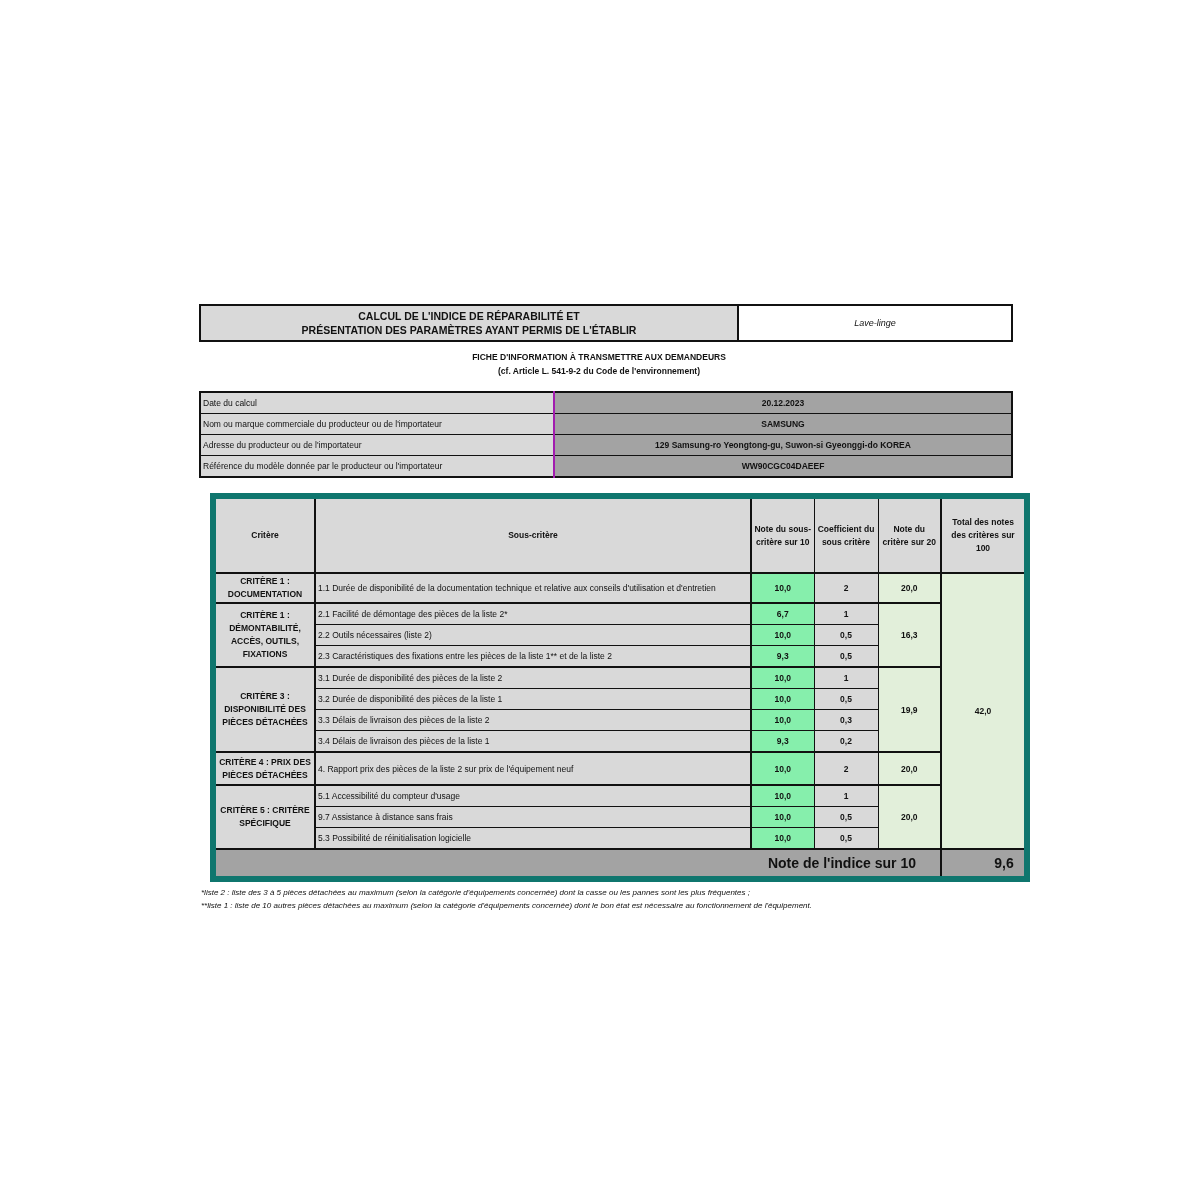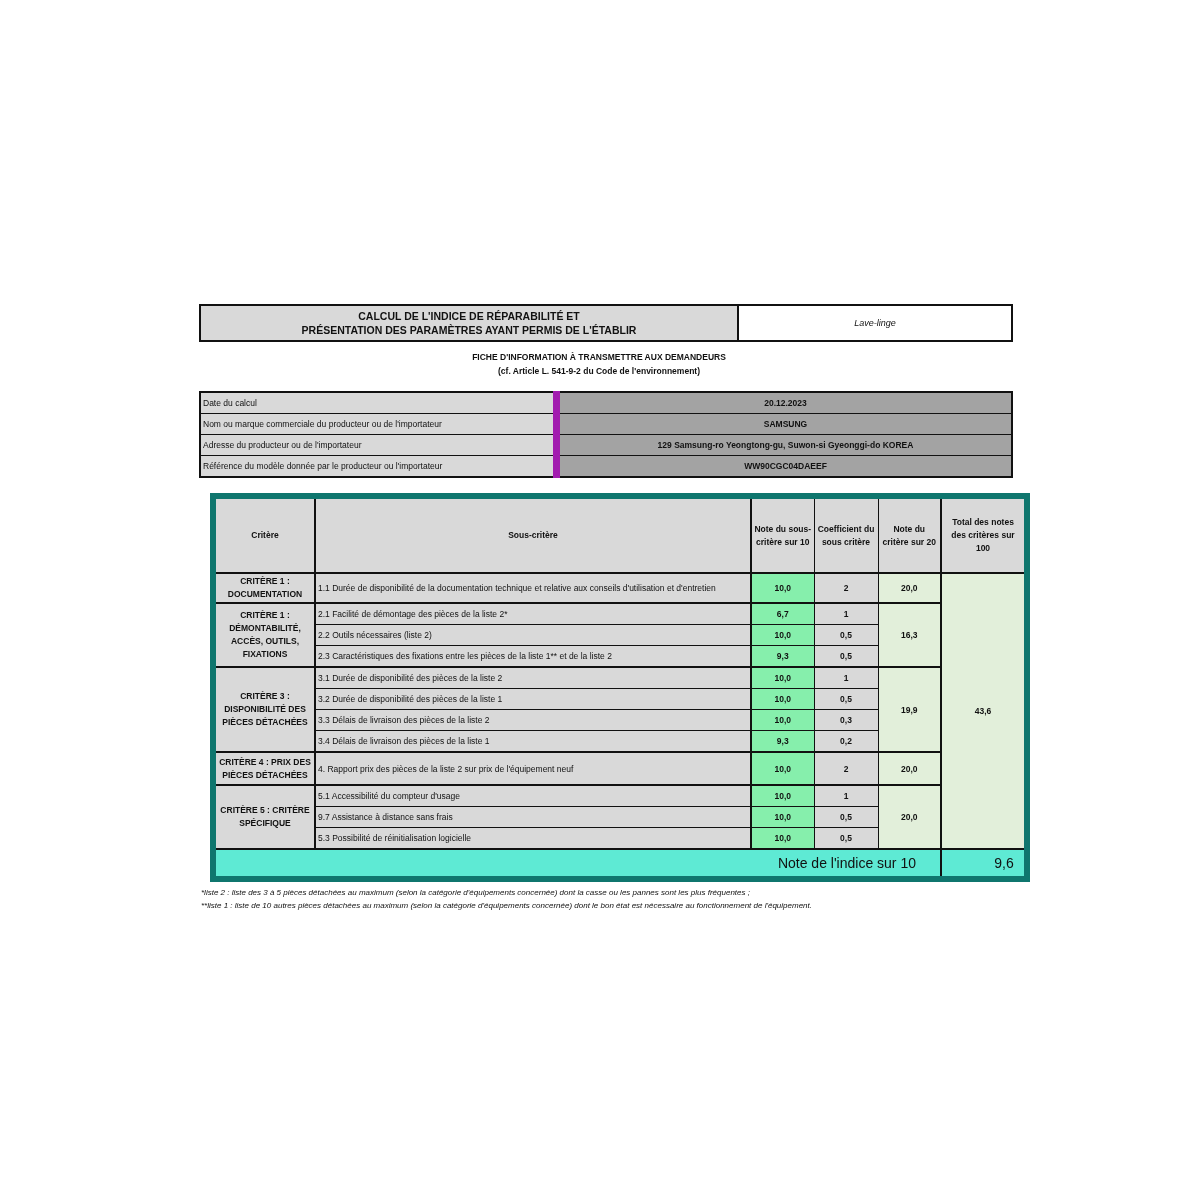--- a/index.html
+++ b/index.html
@@ -10,34 +10,34 @@
   .title-left { width:536px; background:#d9d9d9; border-right:2px solid #111; display:flex; flex-direction:column; justify-content:center; align-items:center; font-weight:bold; font-size:10.5px; line-height:14px; }
   .title-right { flex:1; display:flex; align-items:center; justify-content:center; font-style:italic; font-size:9px; }
   .subtitle { left:199px; top:351px; width:800px; text-align:center; font-weight:bold; font-size:8.5px; line-height:13.5px; }
   
   table { border-collapse:collapse; }
   .info { left:199px; top:391px; width:814px; }
   .info td { height:20px; border:1px solid #111; font-size:8.5px; padding:0 2px; }
   .info td.lbl { background:#d9d9d9; width:348px; }
   .info td.val { background:#a3a3a3; text-align:center; font-weight:bold; }
   .info { border:2px solid #111; }
-  .info tr td.lbl { border-right:7px solid #a21caf; }
+  .info tr td.lbl { border-right:2px solid #a21caf; }
   
   .main { left:210px; top:493px; width:814px; border:6px solid #0f766e; table-layout:fixed; }
   .main td, .main th { border:1px solid #111; font-size:8.5px; padding:0 2px; }
   .main th { background:#d9d9d9; font-weight:bold; text-align:center; height:73px; line-height:13px; }
   .crit { background:#d9d9d9; font-weight:bold; text-align:center; line-height:13px; border-right:2px solid #111 !important; }
   .sub { background:#d9d9d9; text-align:left; }
   .note { background:#86efac; text-align:center; font-weight:bold; border-left:2px solid #111 !important; }
   .coef { background:#d9d9d9; text-align:center; font-weight:bold; }
   .cnote { background:#e2efda; text-align:center; font-weight:bold; }
   .total { background:#e2efda; text-align:center; font-weight:bold; border-left:2px solid #111 !important; }
   .grp-top td { border-top:2px solid #111; }
   .r22 td { height:20px; }
-  .final td { background:#5eead4; height:26px; border-top:2px solid #111; font-weight:normal;padding-left:44px; }
+  .final td { background:#a3a3a3; height:26px; border-top:2px solid #111; font-weight:bold;padding-left:44px; }
   .final .flabel { text-align:right; font-size:14px; padding-right:24px; }
   .final .fval { text-align:center; font-size:14px; border-left:2px solid #111; }
   .footnotes { left:201px; top:886px; width:820px; font-style:italic; font-size:8px; line-height:13px; }
 </style>
 </head>
 <body>
 
 <div class="abs title-box">
   <div class="title-left">
     <span>CALCUL DE L'INDICE DE RÉPARABILITÉ ET</span>
@@ -90,21 +90,21 @@
     <th>Note du critère sur 20</th>
     <th style="border-left:2px solid #111">Total des notes des critères sur 100</th>
   </tr>
 
   <tr class="grp-top" style="height:30px">
     <td class="crit">CRITÈRE 1 : DOCUMENTATION</td>
     <td class="sub">1.1 Durée de disponibilité de la documentation technique et relative aux conseils d'utilisation et d'entretien</td>
     <td class="note">10,0</td>
     <td class="coef">2</td>
     <td class="cnote">20,0</td>
-    <td class="total" rowspan="12">43,6</td>
+    <td class="total" rowspan="12">42,0</td>
   </tr>
 
   <tr class="grp-top r22">
     <td class="crit" rowspan="3">CRITÈRE 1 : DÉMONTABILITÉ, ACCÈS, OUTILS, FIXATIONS</td>
     <td class="sub">2.1 Facilité de démontage des pièces de la liste 2*</td>
     <td class="note">6,7</td>
     <td class="coef">1</td>
     <td class="cnote" rowspan="3">16,3</td>
   </tr>
   <tr class="r22">

